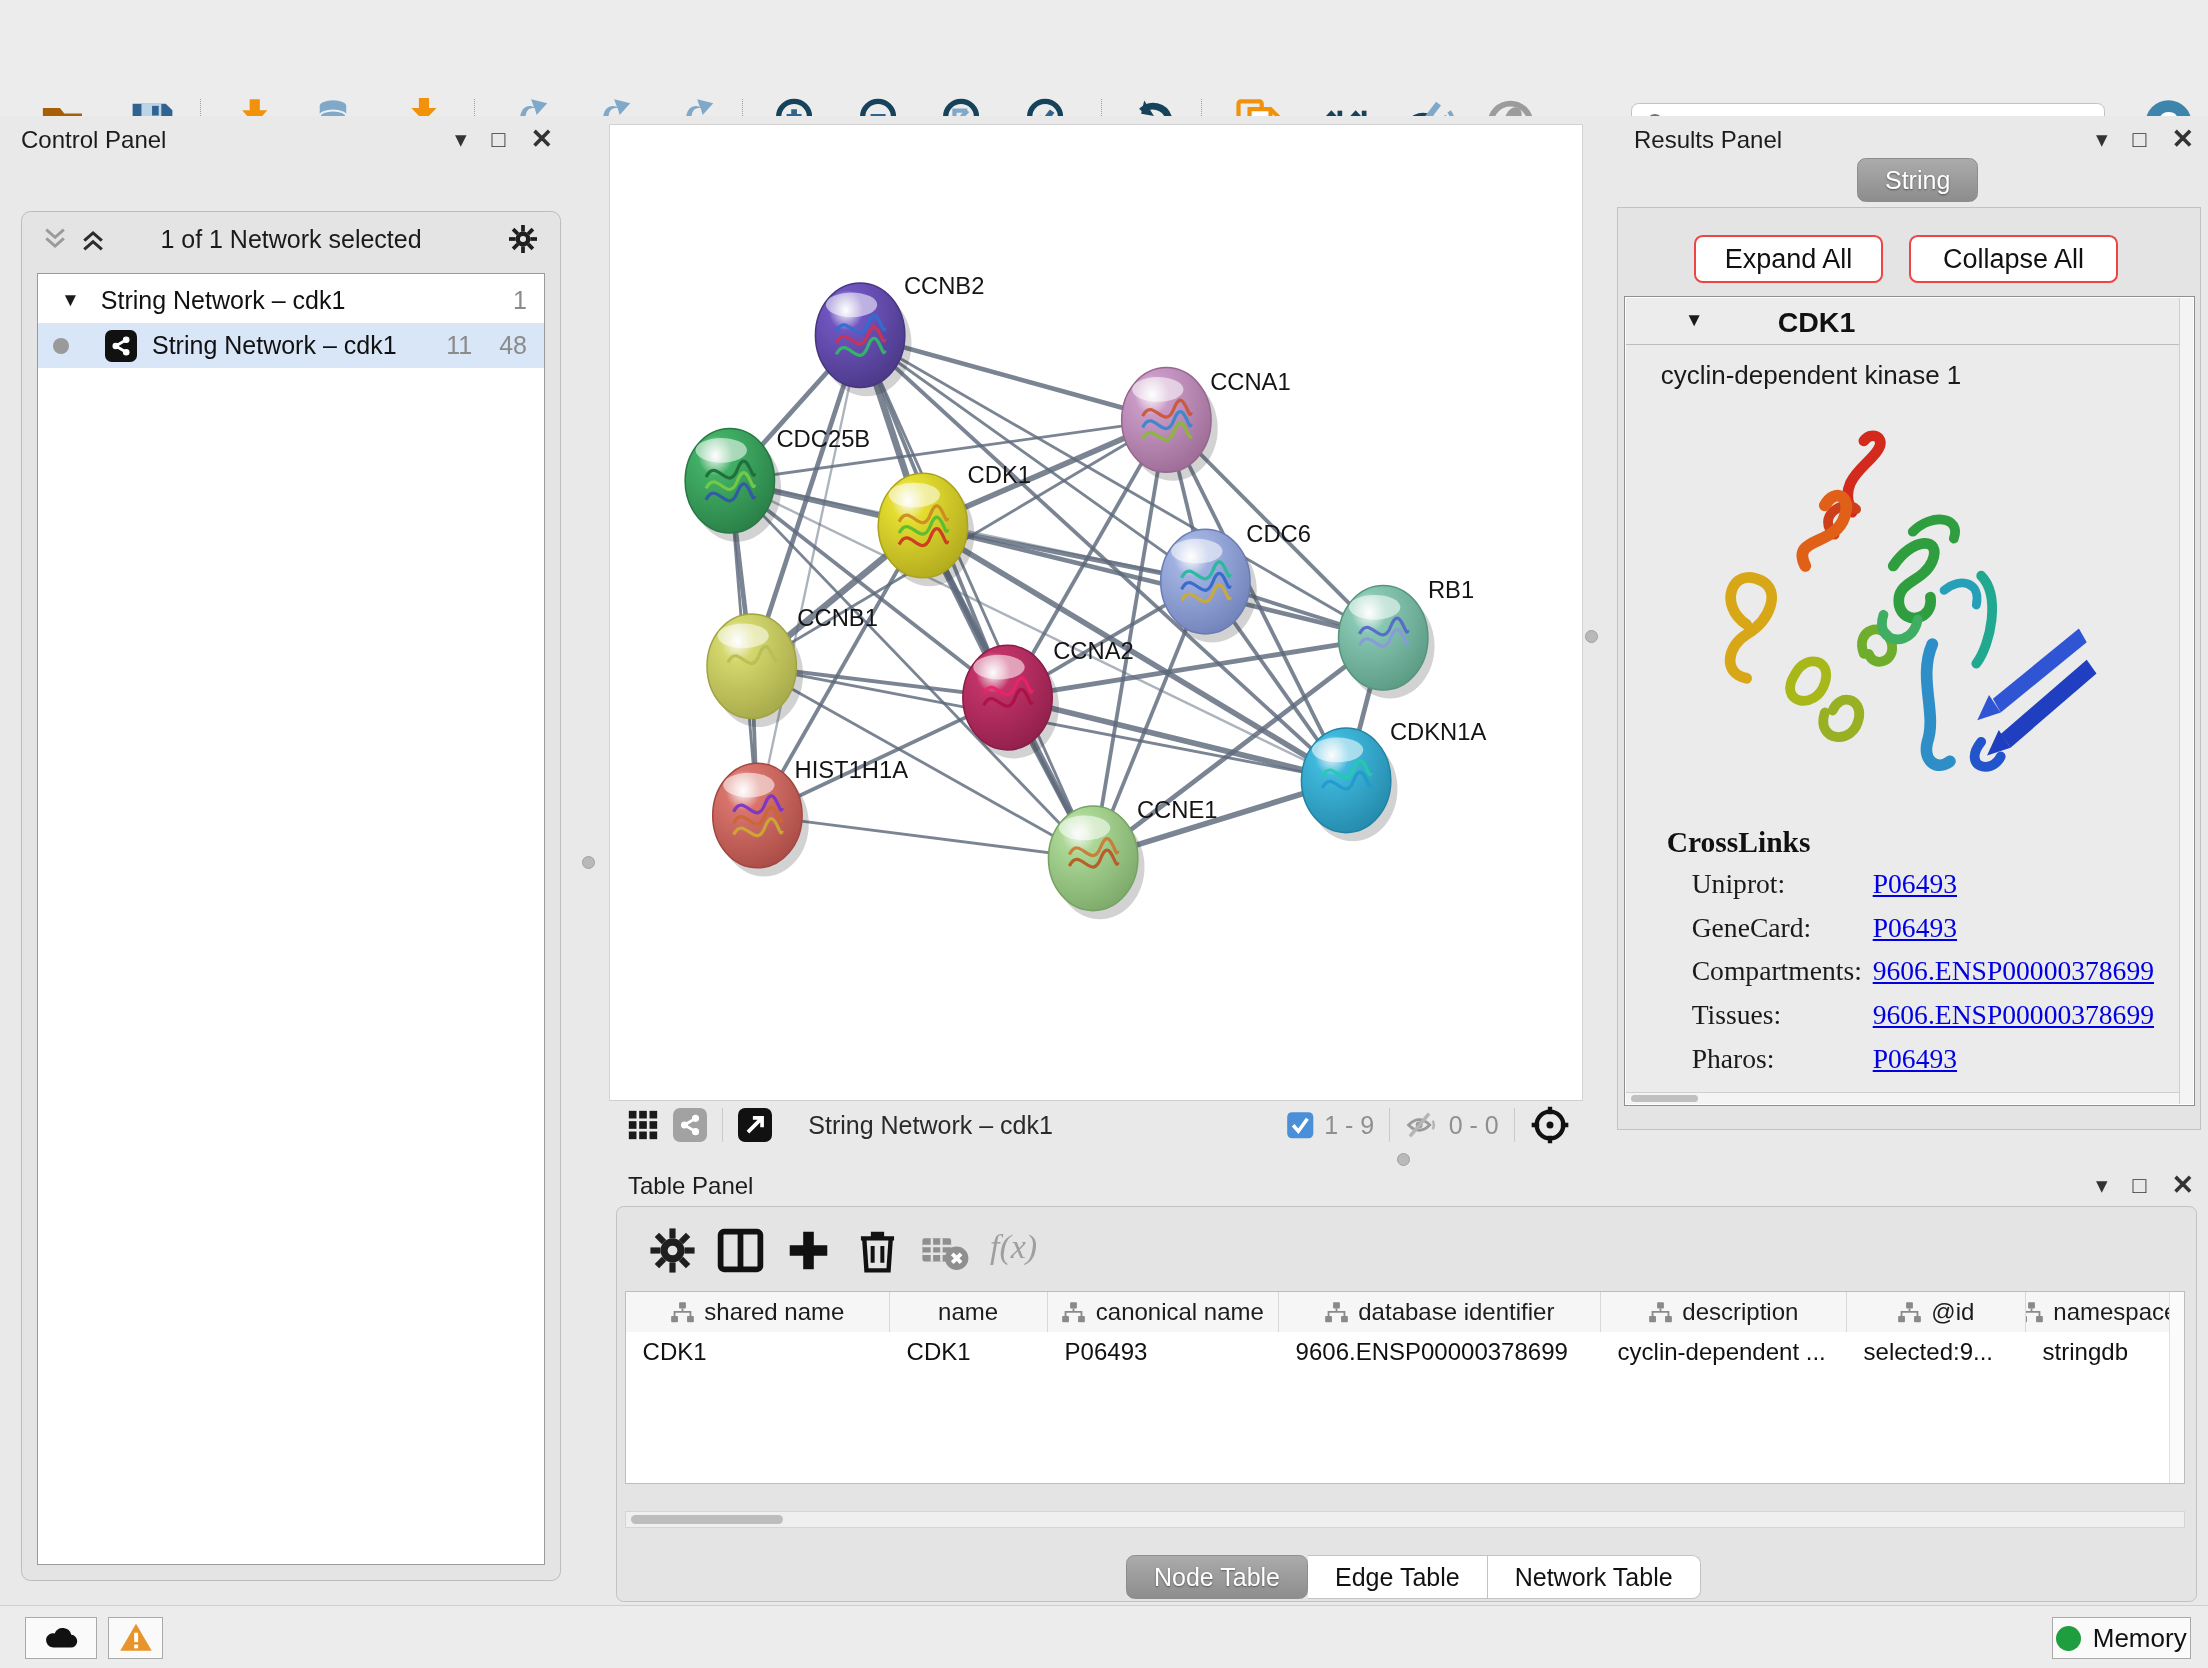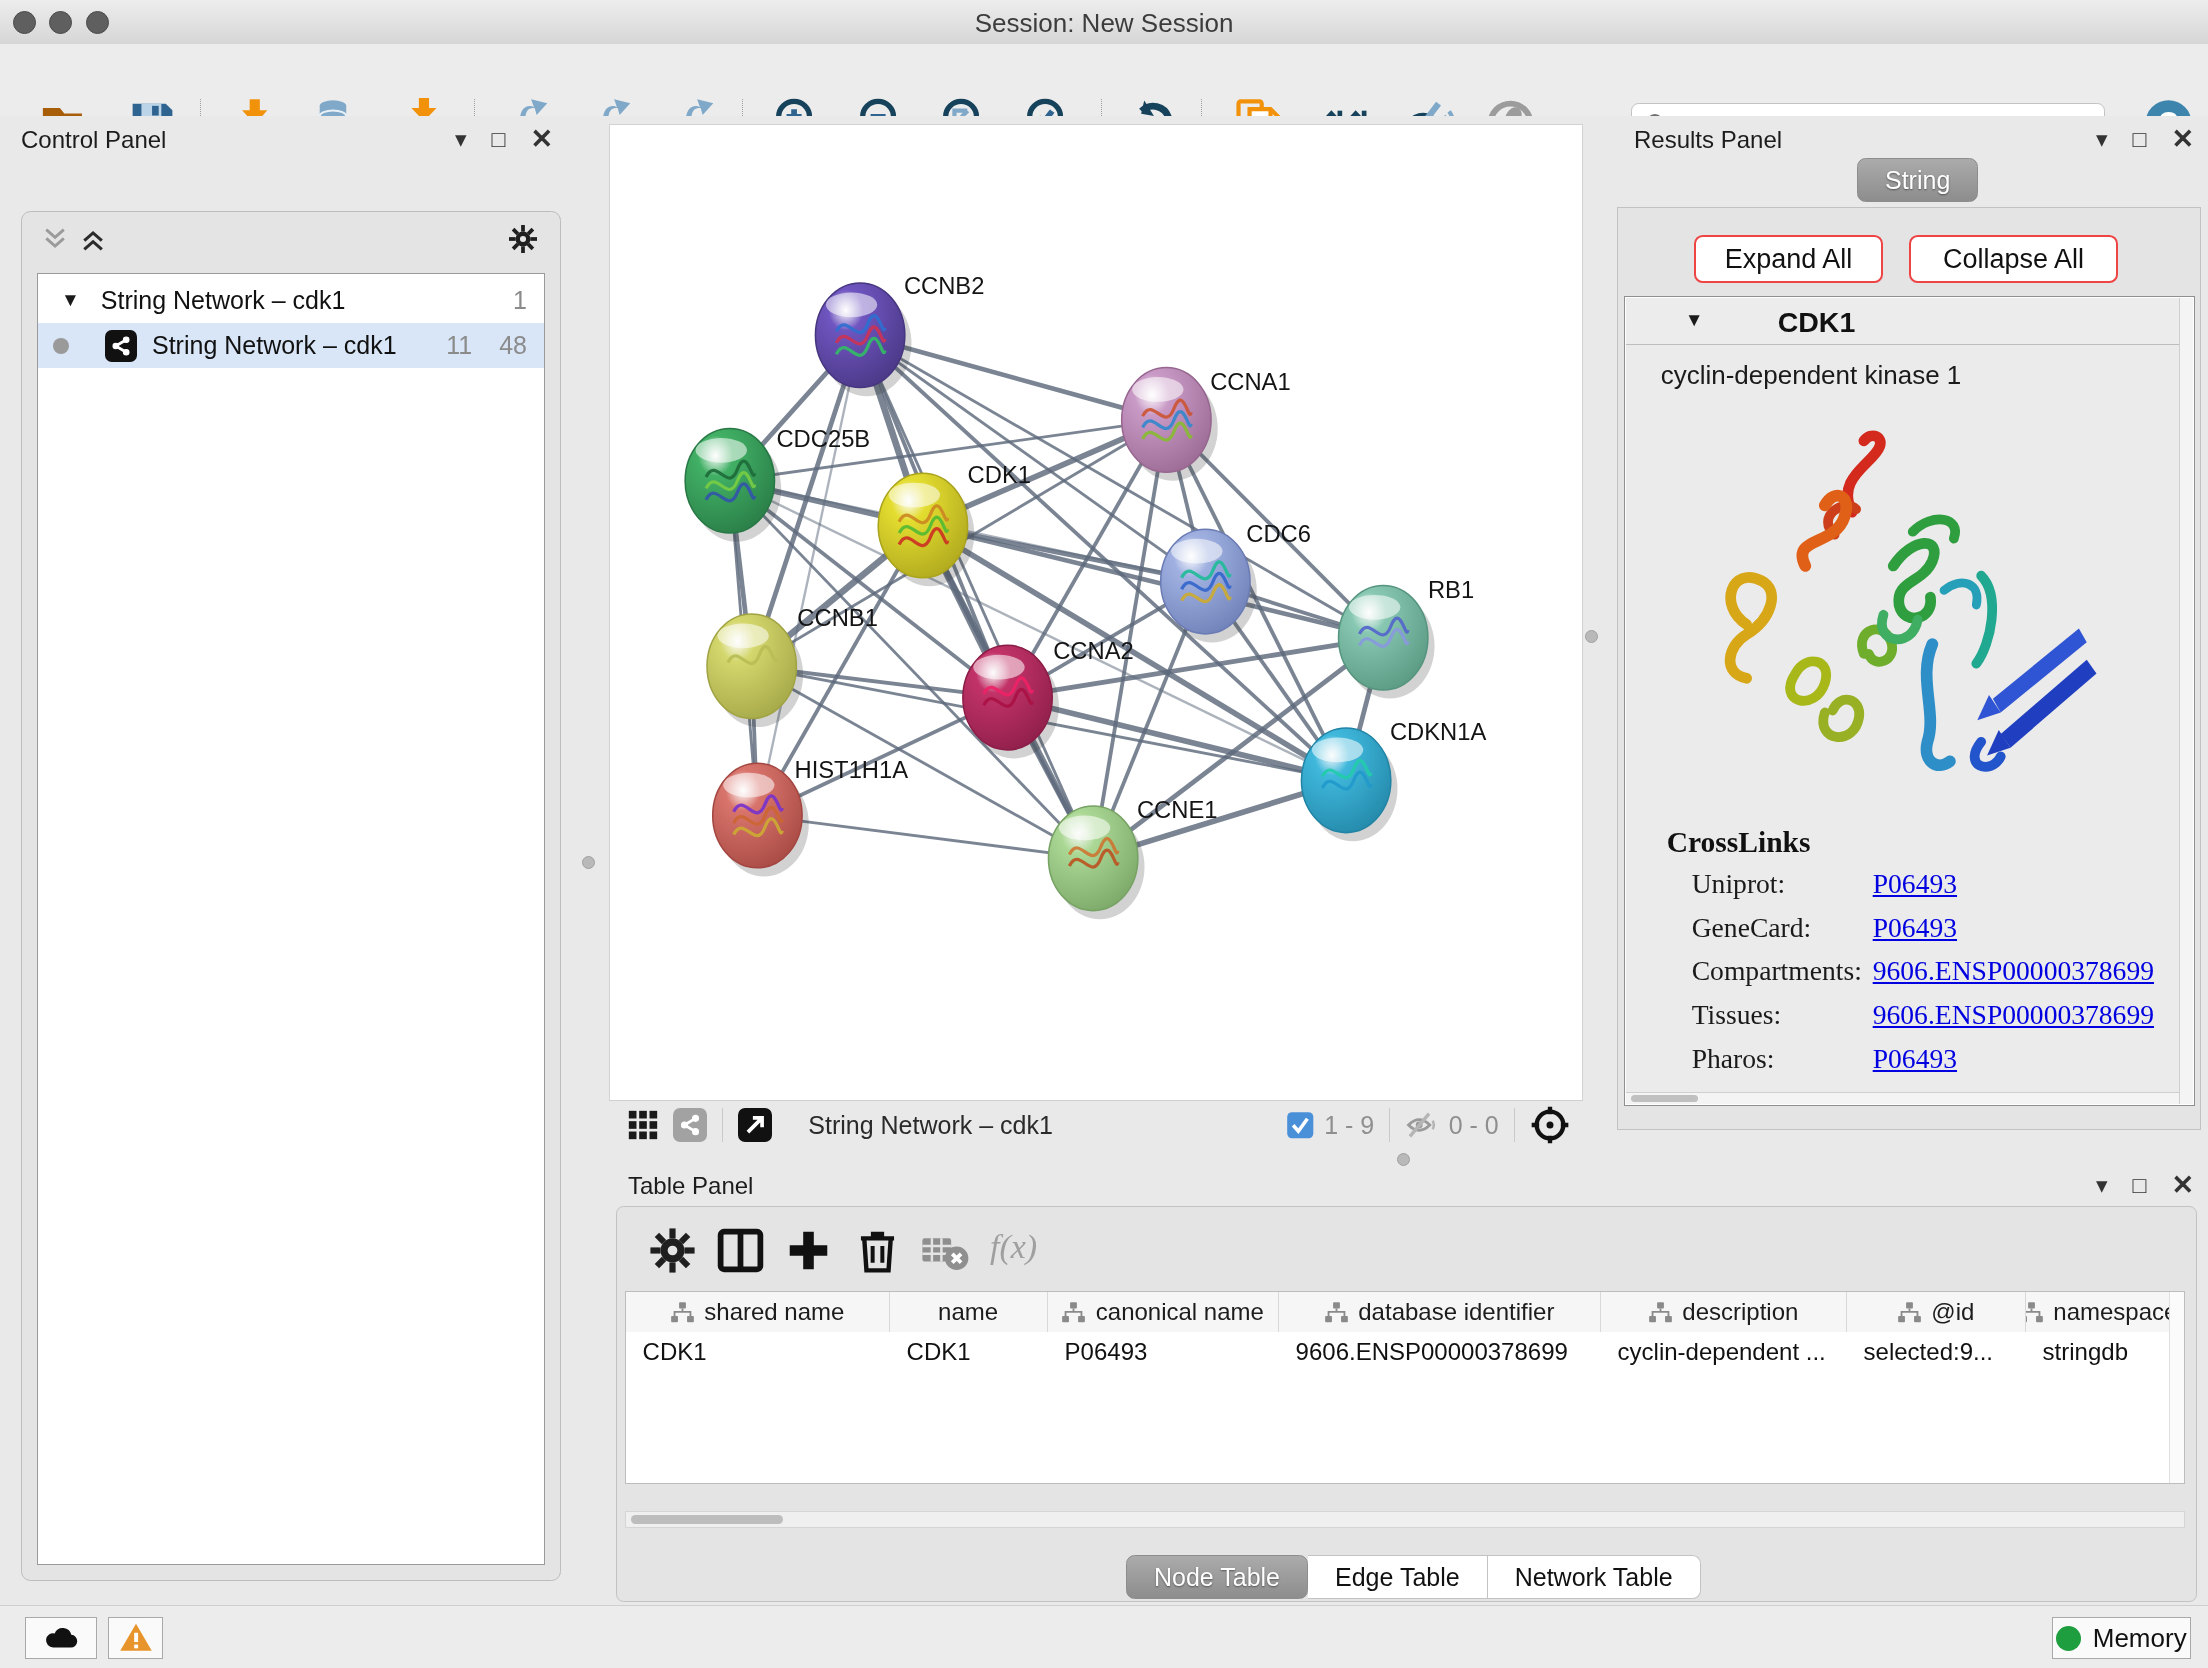--- a/index.html
+++ b/index.html
@@ -104,26 +104,20 @@
     display:flex;align-items:center;justify-content:center;box-sizing:border-box;}
   #memory-btn{left:2052px;width:139px;font-size:26px;color:#111;gap:11.4px;}
   #memory-dot{width:25px;height:25px;border-radius:50%;background:#1e9e3e;}
   svg text{font-family:"Liberation Sans",sans-serif;}
 </style>
 </head>
 <body>
 
 <div id="window">
 
-  <div id="titlebar">
-    <span class="tlight" style="left:13.3px"></span>
-    <span class="tlight" style="left:49px"></span>
-    <span class="tlight" style="left:86px"></span>
-    <div id="win-title">Session: New Session</div>
-  </div>
 
   <div id="toolbar">
     <div class="tico" style="left:40px">
       <svg viewBox="0 0 24 24">
           <path d="M2 5 h7 l2 2.5 h8 v4 H2 Z" fill="#a85d08"></path>
           <path d="M2 20 L5.4 10.5 H23 L19.2 20 Z" fill="#f2a93b"></path>
           <path d="M2 5 V20 h17" fill="none" stroke="#a85d08" stroke-width="1.4"></path>
         </svg>
     </div>
     <div class="tico" style="left:126px">
@@ -310,20 +304,21 @@
               <path d="M3 2 l8 7 8 -7"></path>
               <path d="M3 10 l8 7 8 -7"></path>
             </g>
           </svg>
         <svg style="position:absolute;left:59px;top:15px;width:28.5px;height:25px" viewBox="0 0 26 22">
             <g fill="none" stroke="#2b2b2b" stroke-width="2.8">
               <path d="M3 20 l8 -7 8 7"></path>
               <path d="M3 12 l8 -7 8 7"></path>
             </g>
           </svg>
+        <div id="cp-status">1 of 1 Network selected</div>
         <svg style="position:absolute;right:21px;top:11.4px;width:32px;height:32px" viewBox="0 0 24 24">
             <g fill="#1f1f1f">
               <rect x="10.6" y="1.5" width="2.8" height="5" transform="rotate(0 12 12)"></rect>
               <rect x="10.6" y="1.5" width="2.8" height="5" transform="rotate(45 12 12)"></rect>
               <rect x="10.6" y="1.5" width="2.8" height="5" transform="rotate(90 12 12)"></rect>
               <rect x="10.6" y="1.5" width="2.8" height="5" transform="rotate(135 12 12)"></rect>
               <rect x="10.6" y="1.5" width="2.8" height="5" transform="rotate(180 12 12)"></rect>
               <rect x="10.6" y="1.5" width="2.8" height="5" transform="rotate(225 12 12)"></rect>
               <rect x="10.6" y="1.5" width="2.8" height="5" transform="rotate(270 12 12)"></rect>
               <rect x="10.6" y="1.5" width="2.8" height="5" transform="rotate(315 12 12)"></rect>

